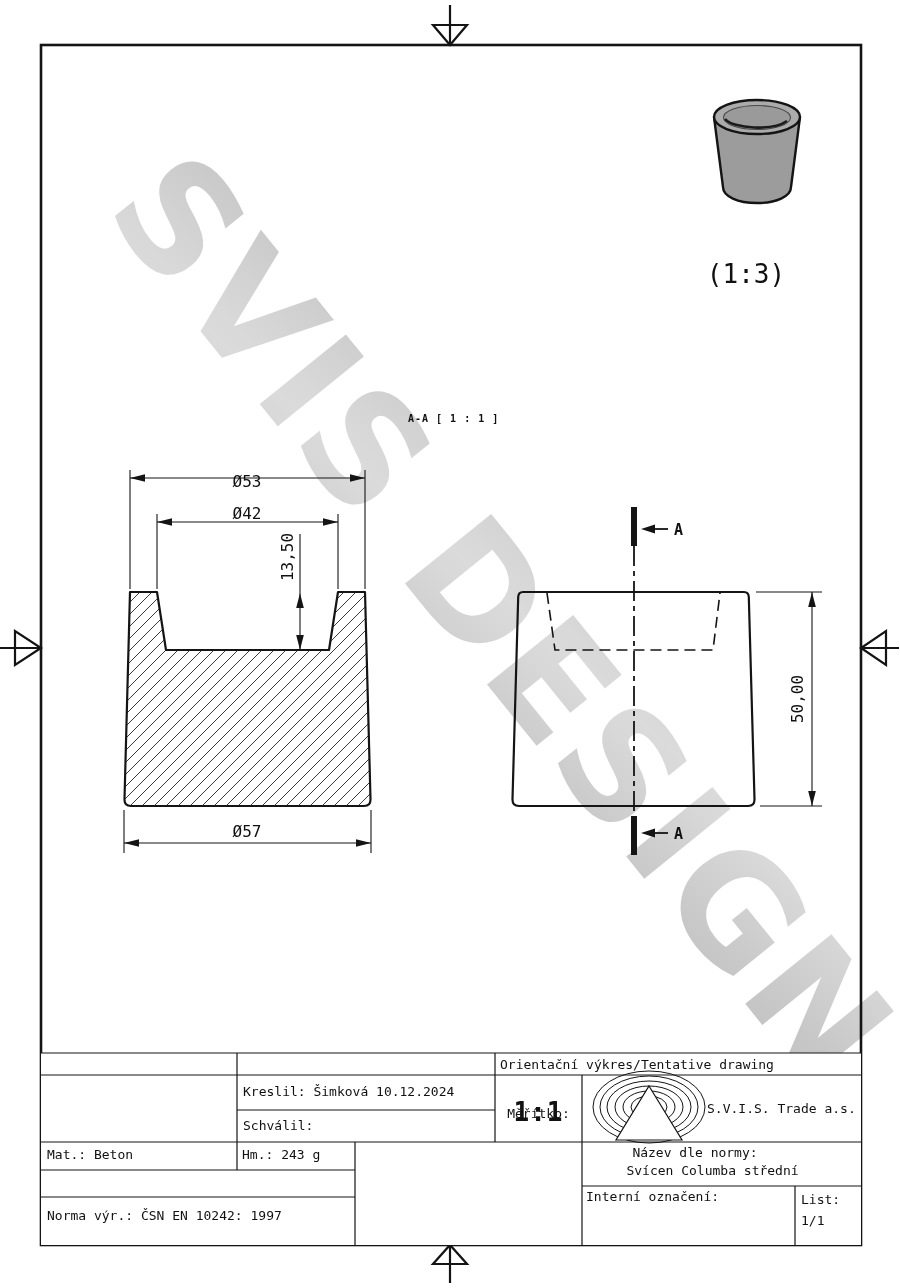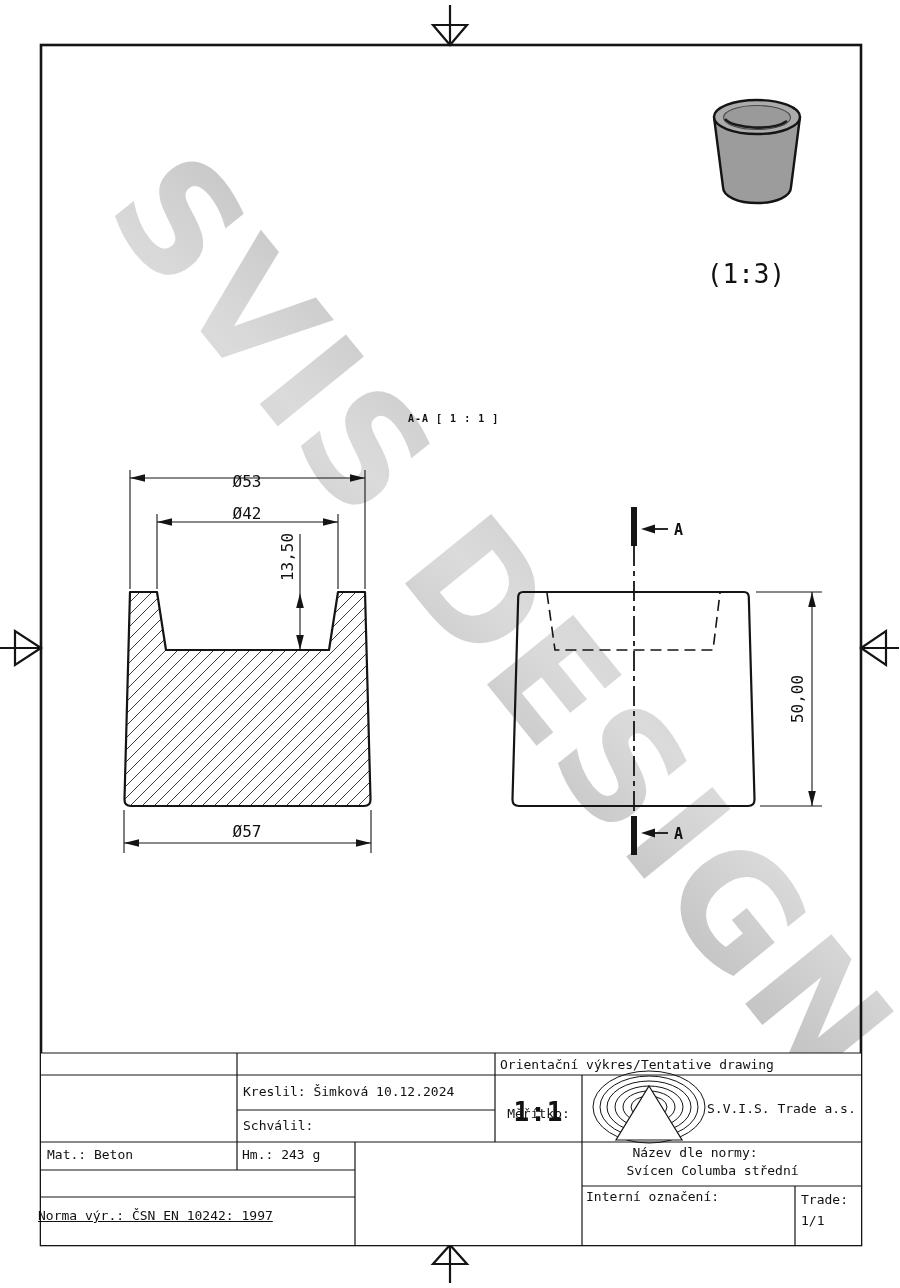--- a/index.html
+++ b/index.html
@@ -155,20 +155,20 @@
   <div class="t ctr" style="left:696px;top:228px;width:100px;font-size:26px;margin-top:31px;">(1:3)</div>
 
   <div class="t tb" style="left:500px;top:1057px;">Orientační výkres/Tentative drawing</div>
   <div class="t tb" style="left:243px;top:1084px;">Kreslil: Šimková 10.12.2024</div>
   <div class="t tb" style="left:243px;top:1118px;">Schválil:</div>
   <div class="t tb ctr" style="left:495px;top:1106px;width:87px;">Měřítko:</div>
   <div class="t big ctr" style="left:495px;top:1097px;width:87px;">1:1</div>
   <div class="t tb" style="left:707px;top:1101px;">S.V.I.S. Trade a.s.</div>
   <div class="t tb" style="left:47px;top:1147px;">Mat.: Beton</div>
   <div class="t tb" style="left:242px;top:1147px;">Hm.: 243 g</div>
-  <div class="t tb" style="left:38px;top:1208px;text-decoration:underline;">Norma výr.: ČSN EN 10242: 1997</div>
+  <div class="t tb" style="left:47px;top:1208px;">Norma výr.: ČSN EN 10242: 1997</div>
   <div class="t tb ctr" style="left:582px;top:1145px;width:226px;">Název dle normy:</div>
   <div class="t tb ctr" style="left:582px;top:1163px;width:261px;">Svícen Columba střední</div>
   <div class="t tb" style="left:586px;top:1189px;">Interní označení:</div>
-  <div class="t tb" style="left:801px;top:1192px;">Trade:</div>
+  <div class="t tb" style="left:801px;top:1192px;">List:</div>
   <div class="t tb" style="left:801px;top:1213px;">1/1</div>
 
 </div>
 
 </body></html>

